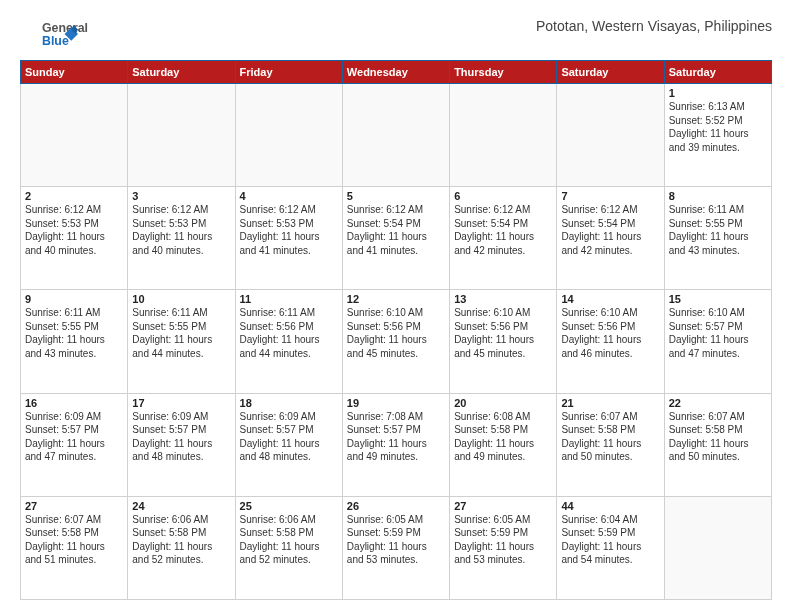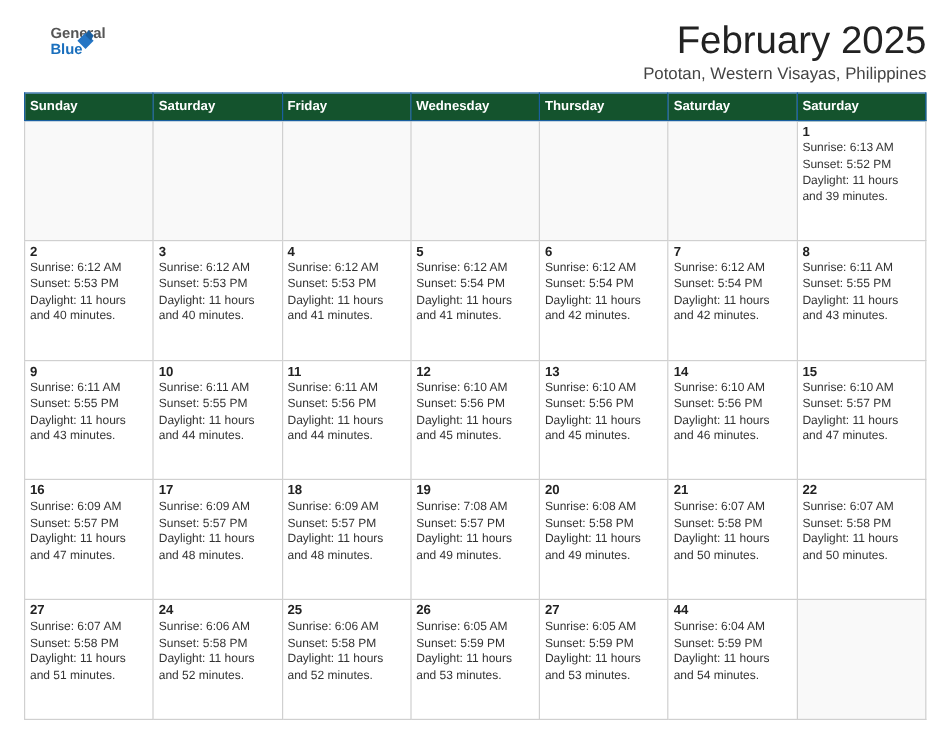--- a/index.html
+++ b/index.html
@@ -47,21 +47,21 @@
       margin-top: 2px;
     }
     .calendar {
       flex: 1;
       border: 1px solid #ccc;
       border-collapse: collapse;
       width: 100%;
       table-layout: fixed;
     }
     .calendar th {
-      background: #14532d;
+      background: #b91c1c;
       color: #fff;
       font-size: 11px;
       font-weight: bold;
       padding: 5px 4px;
       text-align: left;
       border: 1px solid #1a5fa0;
     }
     .calendar td {
       vertical-align: top;
       border: 1px solid #d0d0d0;
@@ -93,21 +93,20 @@
   <div class="header">
     <div class="logo">
       <svg class="logo-icon" viewBox="0 0 32 32" xmlns="http://www.w3.org/2000/svg">
         <text x="0" y="14" font-size="11" font-weight="bold" fill="#555">General</text>
         <text x="0" y="26" font-size="11" font-weight="bold" fill="#1a6fbd">Blue</text>
         <polygon points="26,10 32,16 26,22 20,16" fill="#2575c4"></polygon>
         <polygon points="28,8 32,12 30,16 26,12" fill="#1a5fa0"></polygon>
       </svg>
     </div>
     <div class="title-block">
-      <div class="month-year">February 2025</div>
       <div class="location">Pototan, Western Visayas, Philippines</div>
     </div>
   </div>
 
   <table class="calendar">
     <thead>
       <tr>
       <th>Sunday</th>
           <th>Saturday</th>
           <th>Friday</th>

